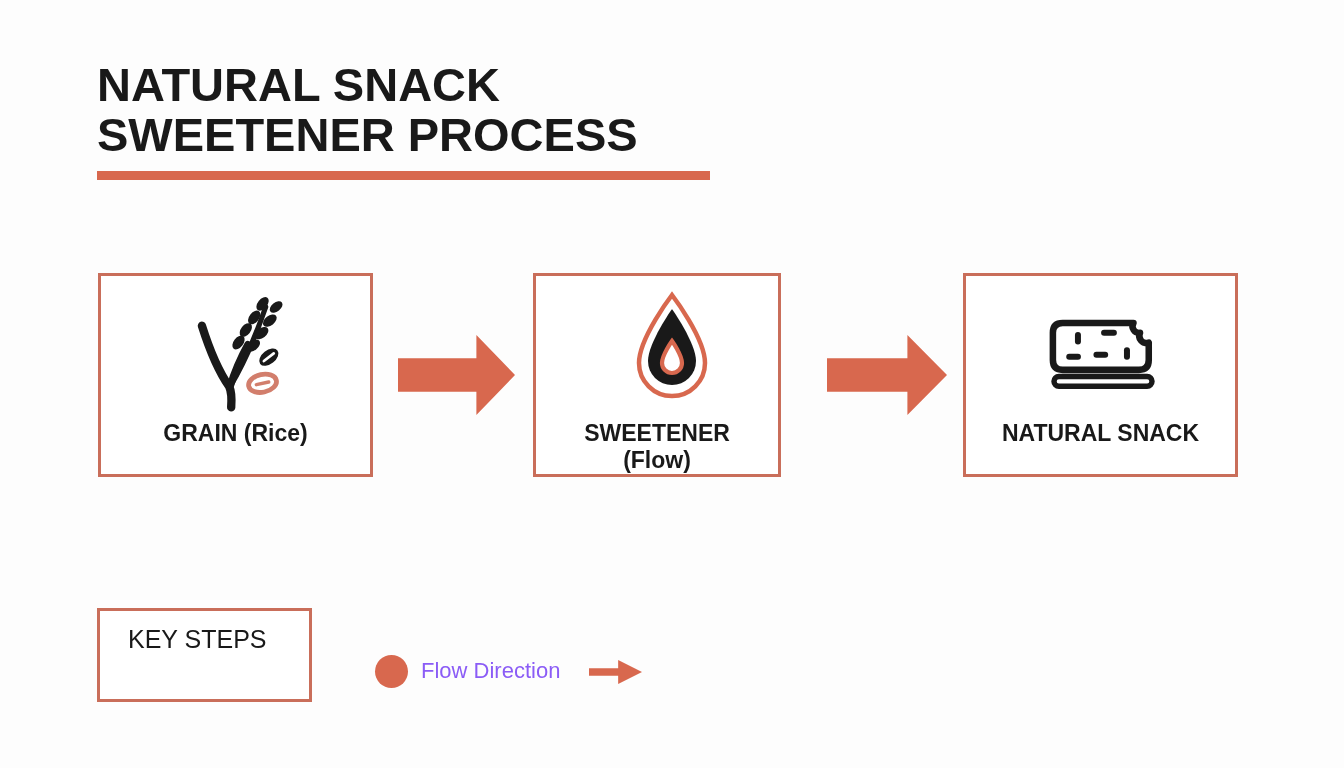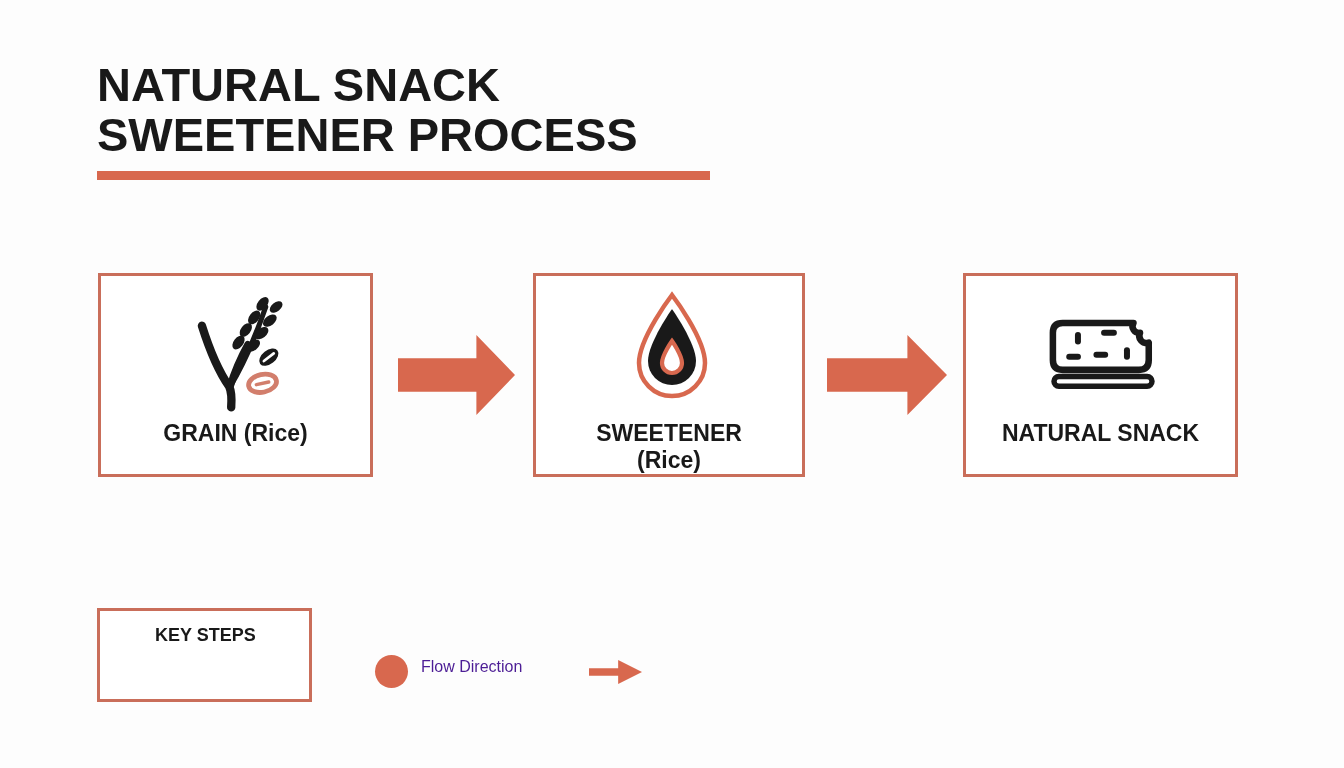--- a/index.html
+++ b/index.html
@@ -32,21 +32,21 @@
     width:613px;height:9px;background:var(--accent);
   }
 
   
   .step-box{
     position:absolute;top:273px;height:204px;
     border:3px solid var(--border);
     background:#FFFFFF;
   }
   .step-box.b1{left:98px;width:275px;}
-  .step-box.b2{left:533px;width:272px;text-decoration:underline;}
+  .step-box.b2{left:533px;width:248px;text-decoration:underline;}
   .step-box.b3{left:963px;width:275px;}
   .step-icon{position:absolute;}
   .b1 .step-icon{left:80px;top:14px;}
   .b2 .step-icon{left:90px;top:14px;}
   .b3 .step-icon{left:76px;top:36px;}
   .step-label{
     position:absolute;left:0;right:0;top:144px;
     text-align:center;font-weight:bold;
     font-size:23px;line-height:27px;color:var(--ink);
   }
@@ -60,30 +60,30 @@
   }
   .flow-arrow.a1{left:398px;width:117px;}
   .flow-arrow.a2{left:827px;width:120px;}
 
   
   .key-steps-box{
     position:absolute;left:97px;top:608px;width:215px;height:94px;
     border:3px solid var(--border);background:#FFFFFF;
   }
   .key-steps-label{
-    position:absolute;left:55px;top:14px;
-    font-size:18px;font-weight:bold;color:var(--ink);
+    position:absolute;left:28px;top:14px;
+    font-size:25px;font-weight:normal;color:var(--ink);
   }
   .flow-dot{
     position:absolute;left:375px;top:655px;width:33px;height:33px;
     border-radius:50%;background:var(--accent);
   }
   .flow-label{
     position:absolute;left:421px;top:658px;
-    font-size:16px;color:#4c1d95;
+    font-size:22px;color:#8b5cf6;
   }
   .mini-arrow{
     position:absolute;left:589px;top:660px;width:53px;height:24px;
     background:var(--accent);
     clip-path:polygon(0 34%,55% 34%,55% 0,100% 50%,55% 100%,55% 66%,0 66%);
   }
   svg{display:block;}
 </style>
 </head>
 <body>
@@ -131,21 +131,21 @@
   <div class="flow-arrow a1"></div>
 
   <div class="step-box b2">
     <svg class="step-icon" width="92" height="112" viewBox="0 0 92 112">
       <path d="M 46 5 C 46 5 13 48 13 73 a 33 33 0 0 0 66 0 C 79 48 46 5 46 5 Z" fill="none" stroke="#D8684E" stroke-width="4.5"></path>
       <path d="M 46 19 C 46 19 22 53 22 71 a 24 24 0 0 0 48 0 C 70 53 46 19 46 19 Z" fill="#191919"></path>
       <path d="M 46 51 C 46 51 36 65 36 73 a 10 10 0 0 0 20 0 C 56 65 46 51 46 51 Z" fill="#FFFFFF" stroke="#D8684E" stroke-width="4.2"></path>
     </svg>
     <div class="step-label">
       <span>SWEETENER</span>
-      <span>(Rice)</span>
+      <span>(Flow)</span>
     </div>
   </div>
 
   <div class="flow-arrow a2"></div>
 
   <div class="step-box b3">
     <svg class="step-icon" width="122" height="82" viewBox="0 0 112 75">
       <path d="M 84 10 A 6 6 0 0 0 90 19 A 6.5 6.5 0 0 0 98 28 L 98 44 Q 98 53 89 53 L 19 53 Q 10 53 10 44 L 10 19 Q 10 10 19 10 Z" fill="none" stroke="#191919" stroke-width="6" stroke-linejoin="round"></path>
       <g stroke="#191919" stroke-width="5.5" stroke-linecap="round">
         <line x1="33" y1="21" x2="33" y2="27"></line>

